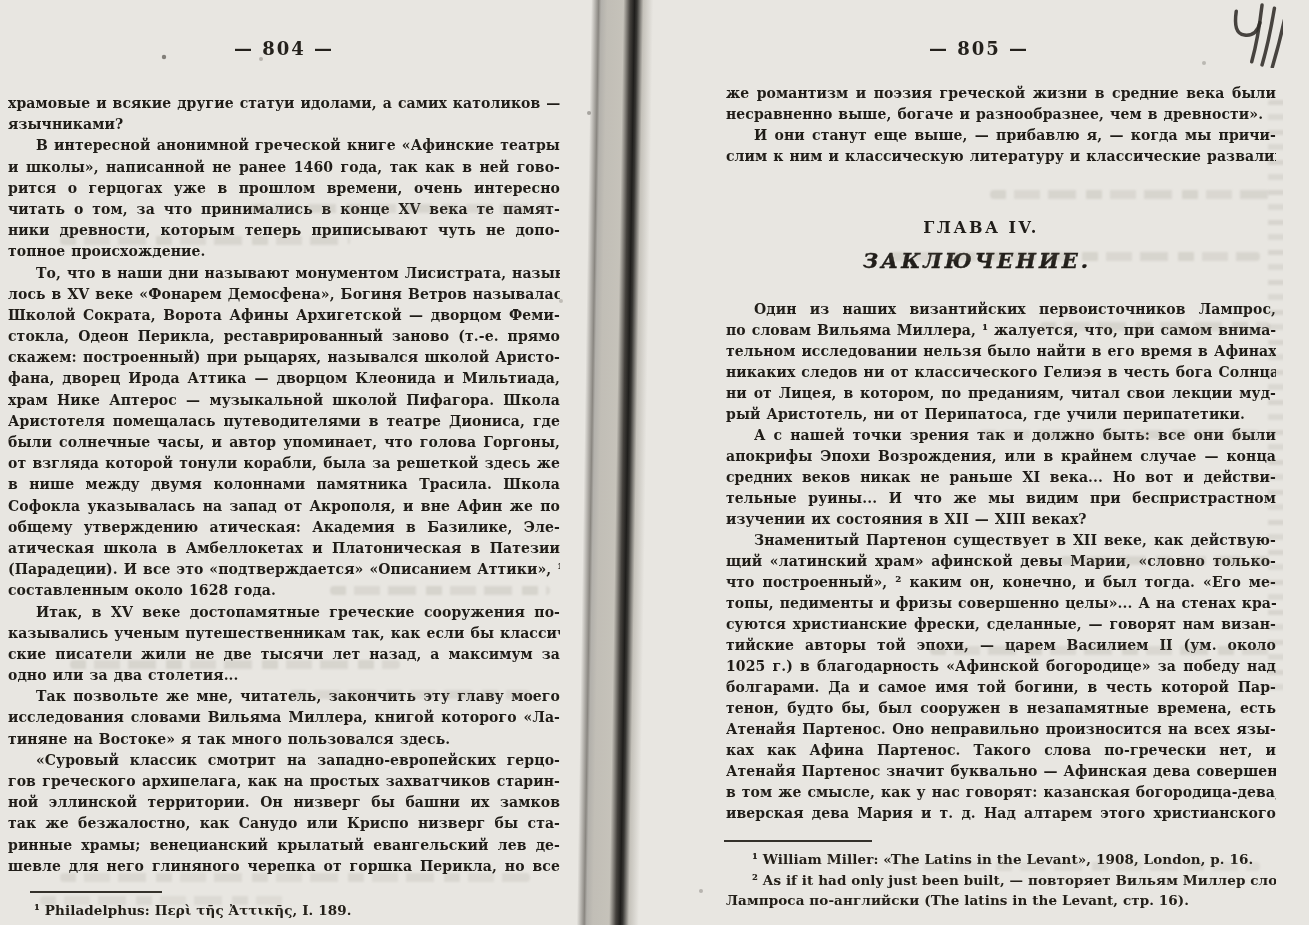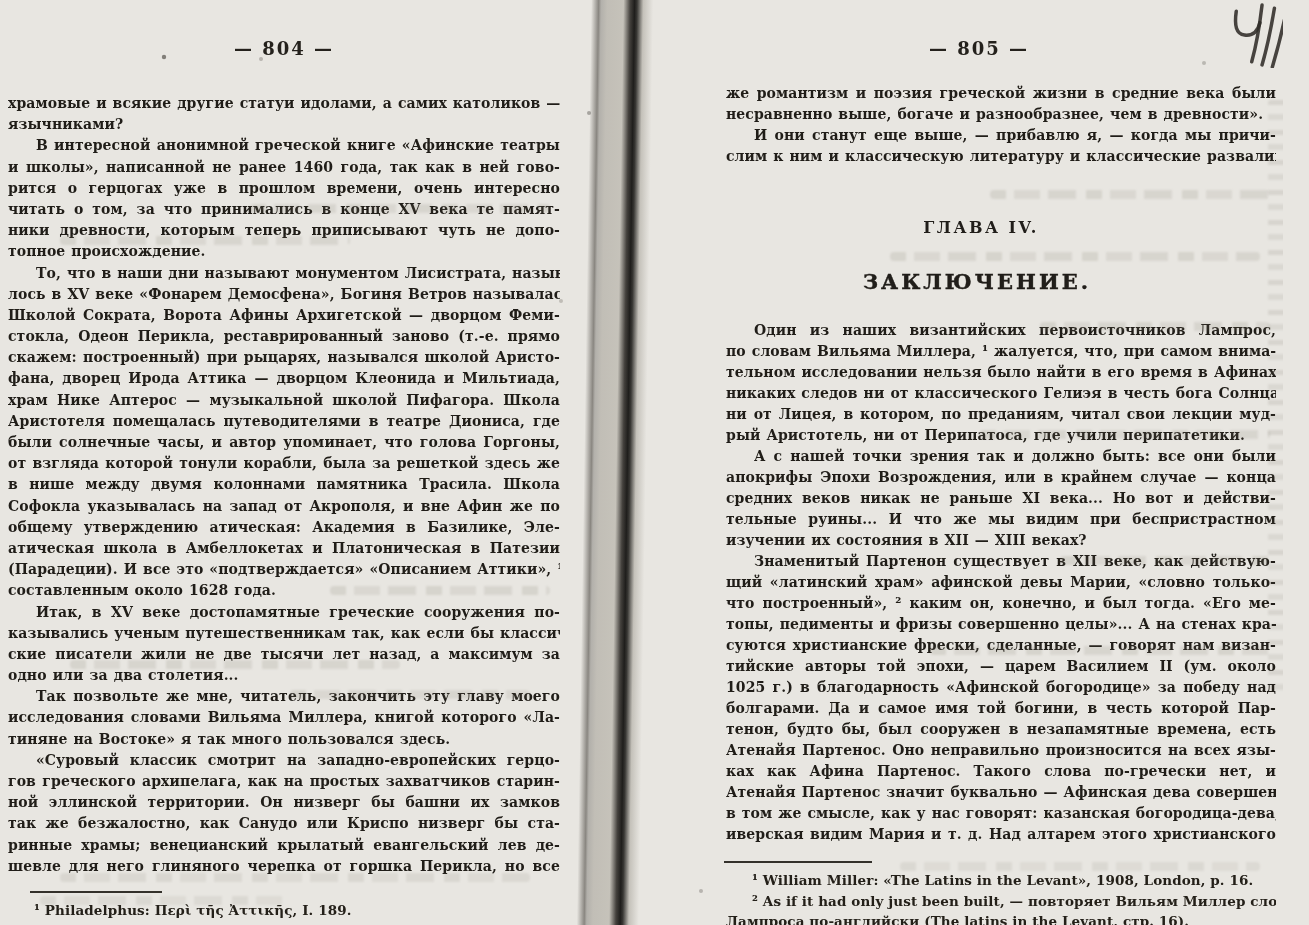--- a/index.html
+++ b/index.html
@@ -47,22 +47,22 @@
   #page-right .body-lines .line{height:21px;line-height:21px;}
   .body-lines .line.end{text-align-last:left;}
   .body-lines .line.ind{padding-left:28px;}
   #left-lines{margin-top:33px;}
   #right-intro{margin-top:23px;}
   #chapter-heading{
     margin-top:50px;text-align:center;font-size:16px;font-weight:700;
     letter-spacing:2.5px;height:22px;line-height:22px;transform:translateX(-20px);
   }
   #chapter-title{
-    margin-top:30px;text-align:center;font-size:21px;font-weight:800;
-    letter-spacing:3px;height:25px;line-height:25px;transform:translateX(-24px);
+    margin-top:9px;text-align:center;font-size:21px;font-weight:800;
+    letter-spacing:3px;height:25px;line-height:25px;transform:translateX(-24px);font-style:italic;
     -webkit-text-stroke:0.4px #1c1914;
   }
   #right-body{margin-top:26px;}
   .fn-sep{border:0;border-top:2px solid #34312b;}
   #fn-sep-left{width:132px;margin:14px 0 0 22px;}
   #fn-sep-right{width:148px;margin:16px 0 0 -2px;}
   .footnotes{margin-top:7px;}
   .footnotes .line{
     height:20.5px;line-height:20.5px;font-size:13.5px;font-weight:700;
     letter-spacing:0.1px;overflow:hidden;white-space:nowrap;
@@ -178,21 +178,21 @@
         <div class="line">топы, педименты и фризы совершенно целы»... А на стенах кра-</div>
         <div class="line">суются христианские фрески, сделанные, — говорят нам визан-</div>
         <div class="line">тийские авторы той эпохи, — царем Василием II (ум. около</div>
         <div class="line">1025 г.) в благодарность «Афинской богородице» за победу над</div>
         <div class="line">болгарами. Да и самое имя той богини, в честь которой Пар-</div>
         <div class="line">тенон, будто бы, был сооружен в незапамятные времена, есть</div>
         <div class="line">Атенайя Партенос. Оно неправильно произносится на всех язы-</div>
         <div class="line">ках как Афина Партенос. Такого слова по-гречески нет, и</div>
         <div class="line">Атенайя Партенос значит буквально — Афинская дева совершенно</div>
         <div class="line">в том же смысле, как у нас говорят: казанская богородица-дева,</div>
-        <div class="line">иверская видим Мария и т. д. Над алтарем этого христианского</div>
+        <div class="line">иверская дева Мария и т. д. Над алтарем этого христианского</div>
       </div>
     <hr class="fn-sep" id="fn-sep-right">
     <div class="footnotes">
         <div class="line ind end">¹ William Miller: «The Latins in the Levant», 1908, London, p. 16.</div>
         <div class="line ind">² As if it had only just been built, — повторяет Вильям Миллер слова</div>
         <div class="line end">Лампроса по-английски (The latins in the Levant, стр. 16).</div>
       </div>
   </div>
 
   <svg id="handmark" viewBox="0 0 60 64" aria-hidden="true">

